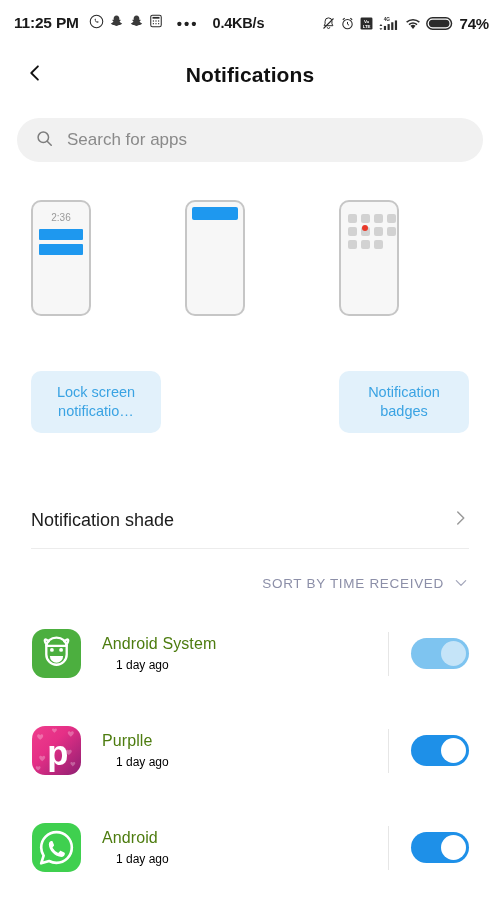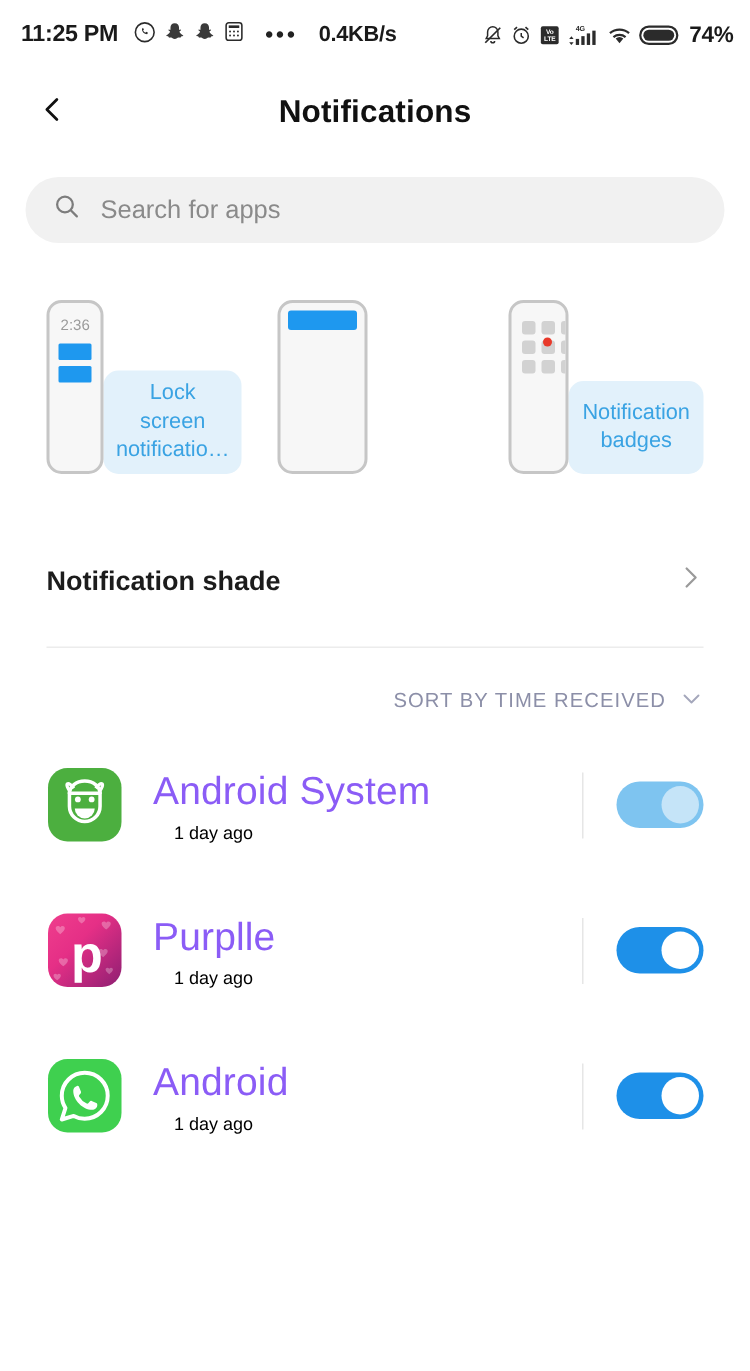--- a/index.html
+++ b/index.html
@@ -77,21 +77,21 @@
     width: 100%;
   }
   .search-input::placeholder { color: #8a8a8a; }
 
   
   .cards {
     display: flex;
     justify-content: space-between;
     padding: 38px 31px 0 31px;
   }
-  .card { width: 130px; display: flex; flex-direction: row; align-items: flex-end; cursor: pointer; }
+  .card { width: 130px; display: flex; flex-direction: column; align-items: flex-start; cursor: pointer; gap: 39px; }
   .phone {
     width: 60px; height: 116px;
     border: 2px solid #c6c6c6;
     border-radius: 10px;
     background: #f7f7f7;
     position: relative;
     overflow: hidden;
   }
   .phone-time {
     position: absolute; top: 10px; left: 0; right: 0;
@@ -132,24 +132,23 @@
     justify-content: center;
     padding: 6px 8px;
     cursor: pointer;
   }
 
   
   .shade-row {
     margin-top: 44px;
     height: 54px;
     display: flex;
-    align-items: center;
+    align-items: flex-end;
     padding: 0 31px;
     cursor: pointer;
-    font-weight: bold;
   }
   .shade-label { font-size: 18px; color: #1c1c1c; }
   .chevron-right { margin-left: auto; }
 
   .divider {
     height: 1px;
     background: #ececec;
     margin: 17px 31px 0 31px;
   }
 
@@ -178,21 +177,21 @@
     cursor: pointer;
   }
   .app-icon {
     width: 49px; height: 49px;
     border-radius: 13px;
     flex: 0 0 49px;
     overflow: hidden;
     position: relative;
   }
   .app-text { margin-left: 21px; flex: 1 1 auto; }
-  .app-name { font-size: 26px; color: #8b5cf6; letter-spacing: 0.1px; }
+  .app-name { font-size: 16px; color: #4d7c0f; letter-spacing: 0.1px; }
   .app-time { font-size: 12px; color: #000000; margin-top: 5px; margin-left: 14px; }
   .row-sep {
     width: 1px; height: 44px;
     background: #e6e6e6;
     margin-right: 22px;
     flex: 0 0 1px;
   }
   .toggle {
     width: 58px; height: 31px;
     border-radius: 16px;

